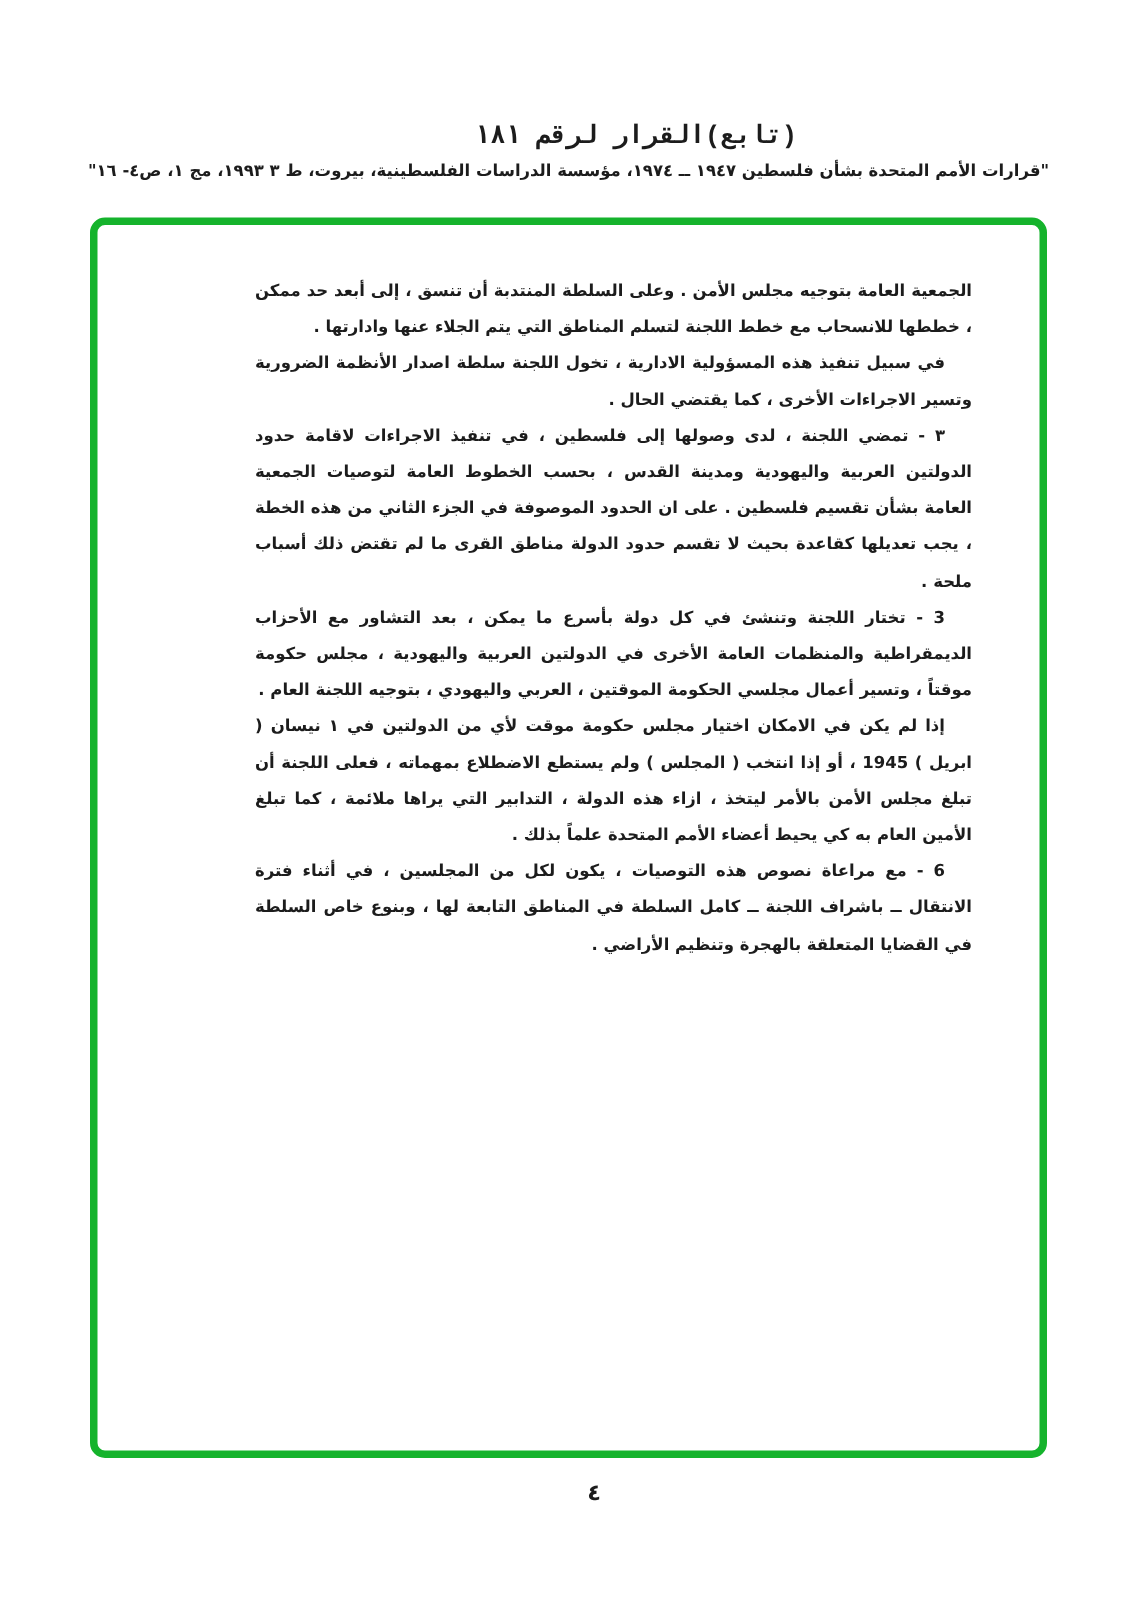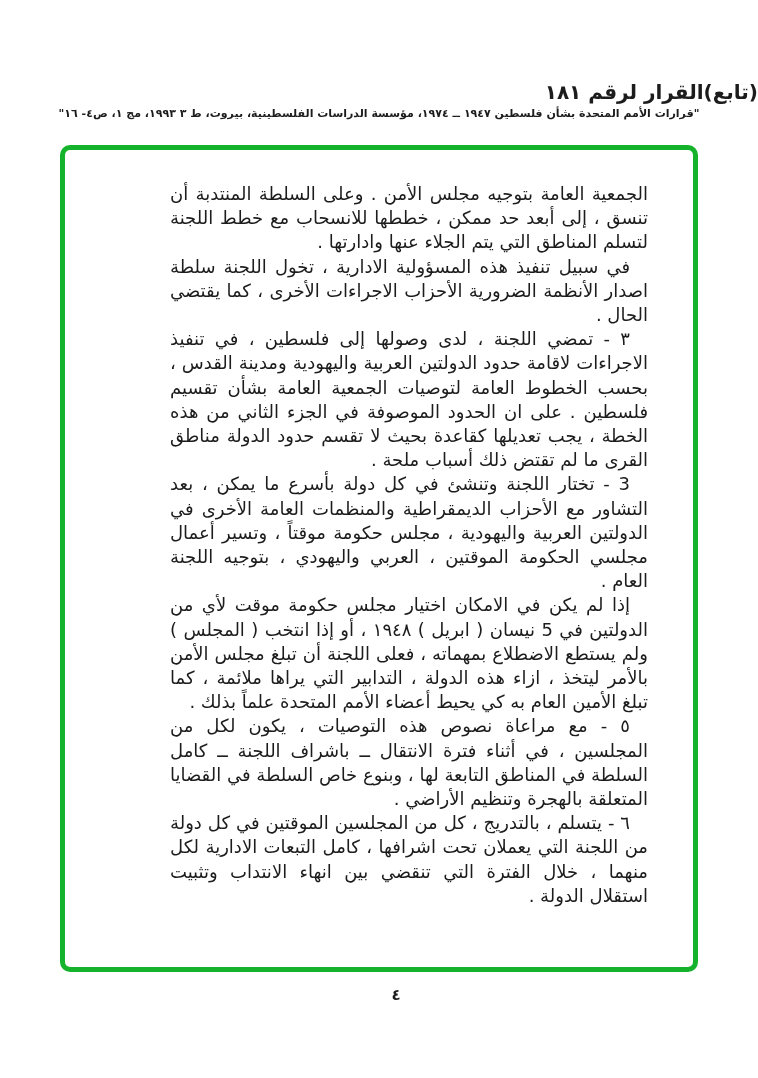--- a/index.html
+++ b/index.html
@@ -13,26 +13,27 @@
     position: relative;
     font-family: "DejaVu Sans", sans-serif;
     color: #1c1c1c;
     overflow: hidden;
   }
   .page-title {
     position: absolute;
     top: 80px;
     left: 90px;
     right: 0;
-    text-align: right;
+    text-align: center;
     direction: rtl;
-    font-size: 20px;
+    font-size: 17px;
     font-weight: bold;
     letter-spacing: 0.5px;
     white-space: nowrap;
+    font-family: Liberation Mono, monospace;
   }
   .source-citation {
     position: absolute;
     top: 107px;
     left: 0;
     right: 0;
     text-align: center;
     direction: rtl;
     font-size: 11px;
     font-weight: bold;
@@ -51,22 +52,23 @@
   }
   .text-block {
     position: absolute;
     top: 32px;
     right: 45px;
     width: 478px;
     height: 745px;
     overflow: hidden;
     direction: rtl;
     text-align: justify;
-    font-size: 18px;
+    font-size: 11px;
     line-height: 24.2px;
+    font-weight: bold;
   }
   .text-block p {
     margin: 0;
     padding: 0;
   }
   .text-block p.indented {
     text-indent: 18px;
   }
   .page-number {
     position: absolute;
@@ -82,22 +84,21 @@
 </head>
 <body>
 
 <div class="page-title">(تابع)القرار لرقم ١٨١</div>
 
 <div class="source-citation">"قرارات الأمم المتحدة بشأن فلسطين ١٩٤٧ ــ ١٩٧٤، مؤسسة الدراسات الفلسطينية، بيروت، ط ٣ ١٩٩٣، مج ١، ص٤- ١٦"</div>
 
 <div class="green-box">
   <div class="text-block">
     <p>الجمعية العامة بتوجيه مجلس الأمن . وعلى السلطة المنتدبة أن تنسق ، إلى أبعد حد ممكن ، خططها للانسحاب مع خطط اللجنة لتسلم المناطق التي يتم الجلاء عنها وادارتها .</p>
-    <p class="indented">في سبيل تنفيذ هذه المسؤولية الادارية ، تخول اللجنة سلطة اصدار الأنظمة الضرورية الأحزاب الاجراءات الأخرى ، كما يقتضي الحال .</p>
+    <p class="indented">في سبيل تنفيذ هذه المسؤولية الادارية ، تخول اللجنة سلطة اصدار الأنظمة الضرورية وتسير الاجراءات الأخرى ، كما يقتضي الحال .</p>
     <p class="indented">٣ - تمضي اللجنة ، لدى وصولها إلى فلسطين ، في تنفيذ الاجراءات لاقامة حدود الدولتين العربية واليهودية ومدينة القدس ، بحسب الخطوط العامة لتوصيات الجمعية العامة بشأن تقسيم فلسطين . على ان الحدود الموصوفة في الجزء الثاني من هذه الخطة ، يجب تعديلها كقاعدة بحيث لا تقسم حدود الدولة مناطق القرى ما لم تقتض ذلك أسباب ملحة .</p>
     <p class="indented">3 - تختار اللجنة وتنشئ في كل دولة بأسرع ما يمكن ، بعد التشاور مع الأحزاب الديمقراطية والمنظمات العامة الأخرى في الدولتين العربية واليهودية ، مجلس حكومة موقتاً ، وتسير أعمال مجلسي الحكومة الموقتين ، العربي واليهودي ، بتوجيه اللجنة العام .</p>
-    <p class="indented">إذا لم يكن في الامكان اختيار مجلس حكومة موقت لأي من الدولتين في 5 نيسان ( ابريل ) ١٩٤٨ ، أو إذا انتخب ( المجلس ) ولم يستطع الاضطلاع بمهماته ، فعلى اللجنة أن تبلغ مجلس الأمن بالأمر ليتخذ ، ازاء هذه الدولة ، التدابير التي يراها ملائمة ، كما تبلغ الأمين العام به كي يحيط أعضاء الأمم المتحدة علماً بذلك .</p>
-    <p class="indented">٥ - مع مراعاة نصوص هذه التوصيات ، يكون لكل من المجلسين ، في أثناء فترة الانتقال ــ باشراف اللجنة ــ كامل السلطة في المناطق التابعة لها ، وبنوع خاص السلطة في القضايا المتعلقة بالهجرة وتنظيم الأراضي .</p>
-    <p class="indented">٦ - يتسلم ، بالتدريج ، كل من المجلسين الموقتين في كل دولة من اللجنة التي يعملان تحت اشرافها ، كامل التبعات الادارية لكل منهما ، خلال الفترة التي تنقضي بين انهاء الانتداب وتثبيت استقلال الدولة .</p>
+    <p class="indented">إذا لم يكن في الامكان اختيار مجلس حكومة موقت لأي من الدولتين في ١ نيسان ( ابريل ) 1945 ، أو إذا انتخب ( المجلس ) ولم يستطع الاضطلاع بمهماته ، فعلى اللجنة أن تبلغ مجلس الأمن بالأمر ليتخذ ، ازاء هذه الدولة ، التدابير التي يراها ملائمة ، كما تبلغ الأمين العام به كي يحيط أعضاء الأمم المتحدة علماً بذلك .</p>
+    <p class="indented">6 - مع مراعاة نصوص هذه التوصيات ، يكون لكل من المجلسين ، في أثناء فترة الانتقال ــ باشراف اللجنة ــ كامل السلطة في المناطق التابعة لها ، وبنوع خاص السلطة في القضايا المتعلقة بالهجرة وتنظيم الأراضي .</p>
   </div>
 </div>
 
 <div class="page-number">٤</div>
 
 </body></html>

